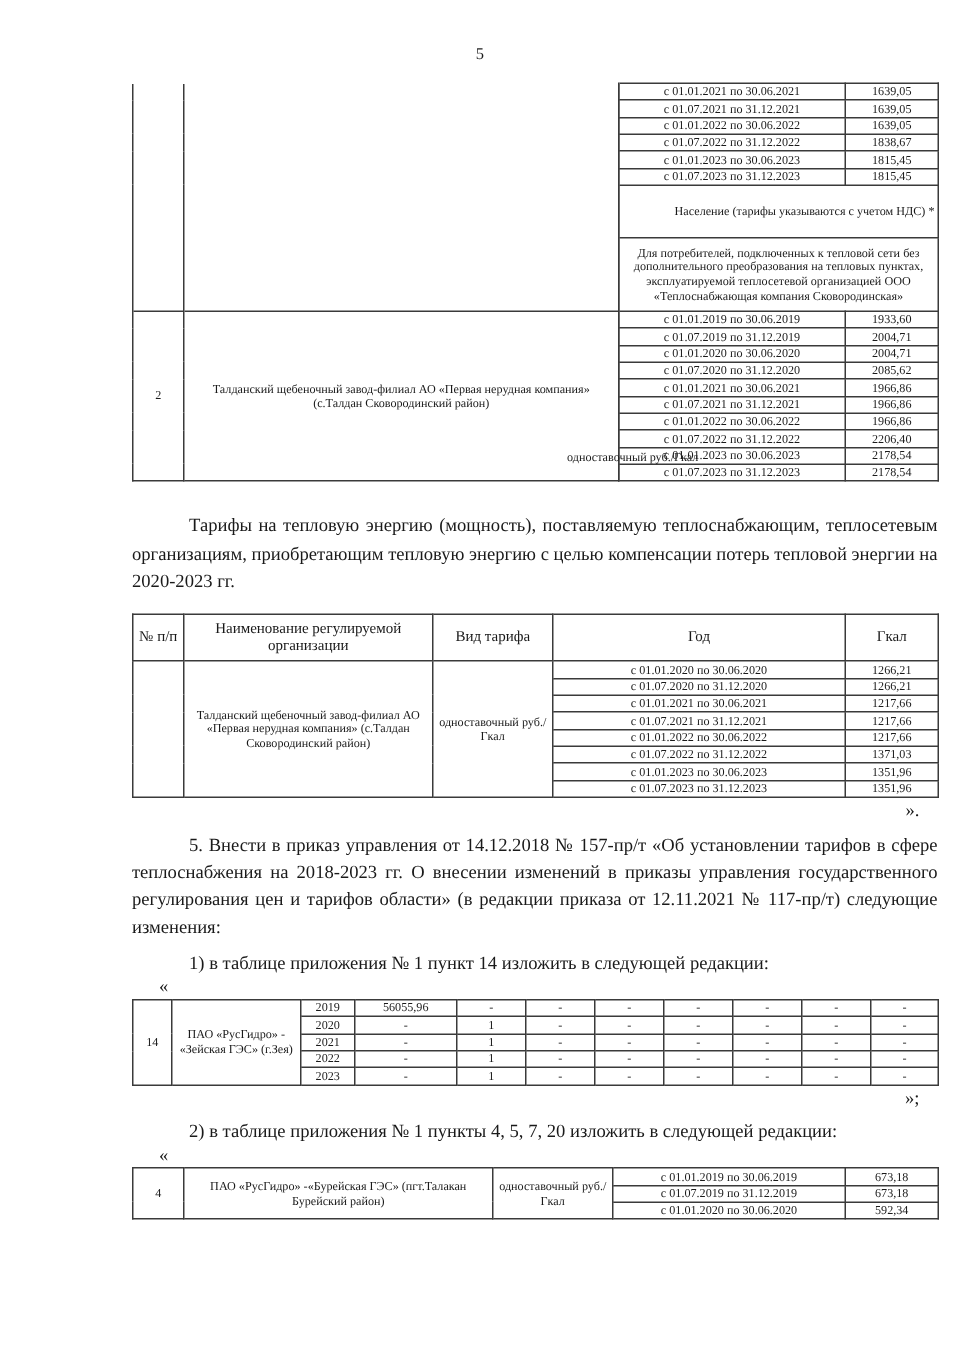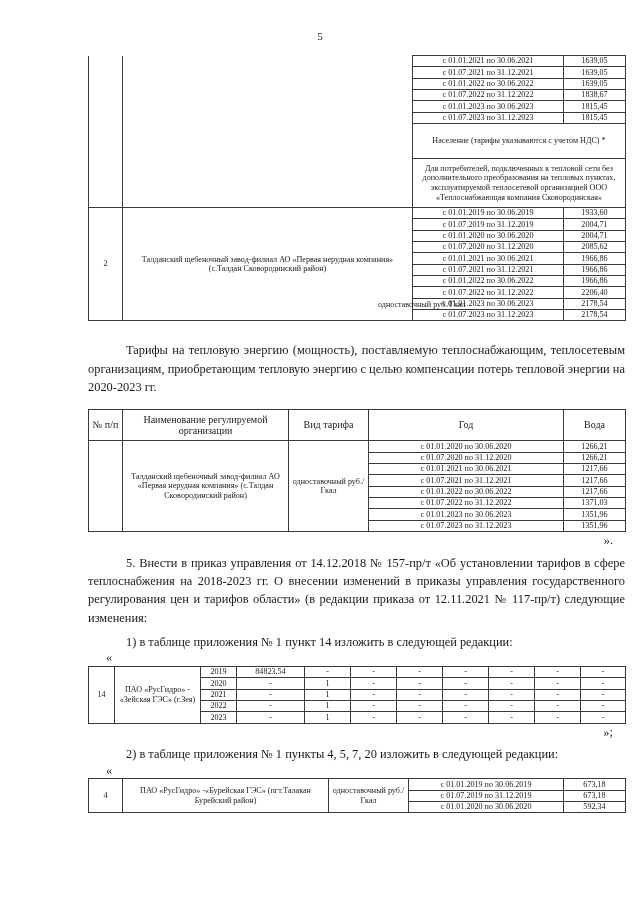--- a/index.html
+++ b/index.html
@@ -140,21 +140,21 @@
         </tr>
         <tr>
           <td class="tight">с 01.07.2023 по 31.12.2023</td>
           <td class="tight">1815,45</td>
         </tr>
 
         <tr>
           <td class="blank"></td>
           <td class="blank"></td>
           <td class="blank"></td>
-          <td colspan="2" class="wrap" style="height:32px;">Население (тарифы указываются с учетом НДС) *</td>
+          <td colspan="2" class="wrap" style="height:32px;text-align:right;">Население (тарифы указываются с учетом НДС) *</td>
         </tr>
 
         <tr>
           <td class="blank"></td>
           <td class="blank"></td>
           <td class="blank"></td>
           <td colspan="2" class="wrap" style="height:44px; padding:2px 4px;">Для  потребителей, подключенных к тепловой сети без дополнительного преобразования на тепловых пунктах, эксплуатируемой теплосетевой организацией   ООО «Теплоснабжающая компания Сковородинская»</td>
         </tr>
 
         <tr>
@@ -218,21 +218,21 @@
         <col style="width:80px">
         <col style="width:195px">
         <col style="width:62px">
       </colgroup>
       <thead>
         <tr>
           <th class="hdr" style="height:28px;">№ п/п</th>
           <th class="hdr">Наименование регулируемой организации</th>
           <th class="hdr">Вид тарифа</th>
           <th class="hdr">Год</th>
-          <th class="hdr">Вода</th>
+          <th class="hdr">Гкал</th>
         </tr>
       </thead>
       <tbody>
         <tr>
           <td rowspan="8"></td>
           <td rowspan="8" class="wrap" style="padding:2px 6px;">Талданский щебеночный завод-филиал АО «Первая нерудная компания» (с.Талдан Сковородинский район)</td>
           <td rowspan="8" class="wrap">одноставочный руб./Гкал</td>
           <td class="tight">с 01.01.2020 по 30.06.2020</td>
           <td class="tight">1266,21</td>
         </tr>
@@ -291,21 +291,21 @@
         <col style="width:46px">
         <col style="width:46px">
         <col style="width:46px">
         <col style="width:45px">
       </colgroup>
       <tbody>
         <tr>
           <td rowspan="5">14</td>
           <td rowspan="5" class="wrap" style="padding:2px 4px;">ПАО «РусГидро» - «Зейская ГЭС» (г.Зея)</td>
           <td class="tight">2019</td>
-          <td class="tight">84823,54</td>
+          <td class="tight">56055,96</td>
           <td class="tight dash">-</td>
           <td class="tight dash">-</td>
           <td class="tight dash">-</td>
           <td class="tight dash">-</td>
           <td class="tight dash">-</td>
           <td class="tight dash">-</td>
           <td class="tight dash">-</td>
         </tr>
         <tr>
           <td class="tight">2020</td>

